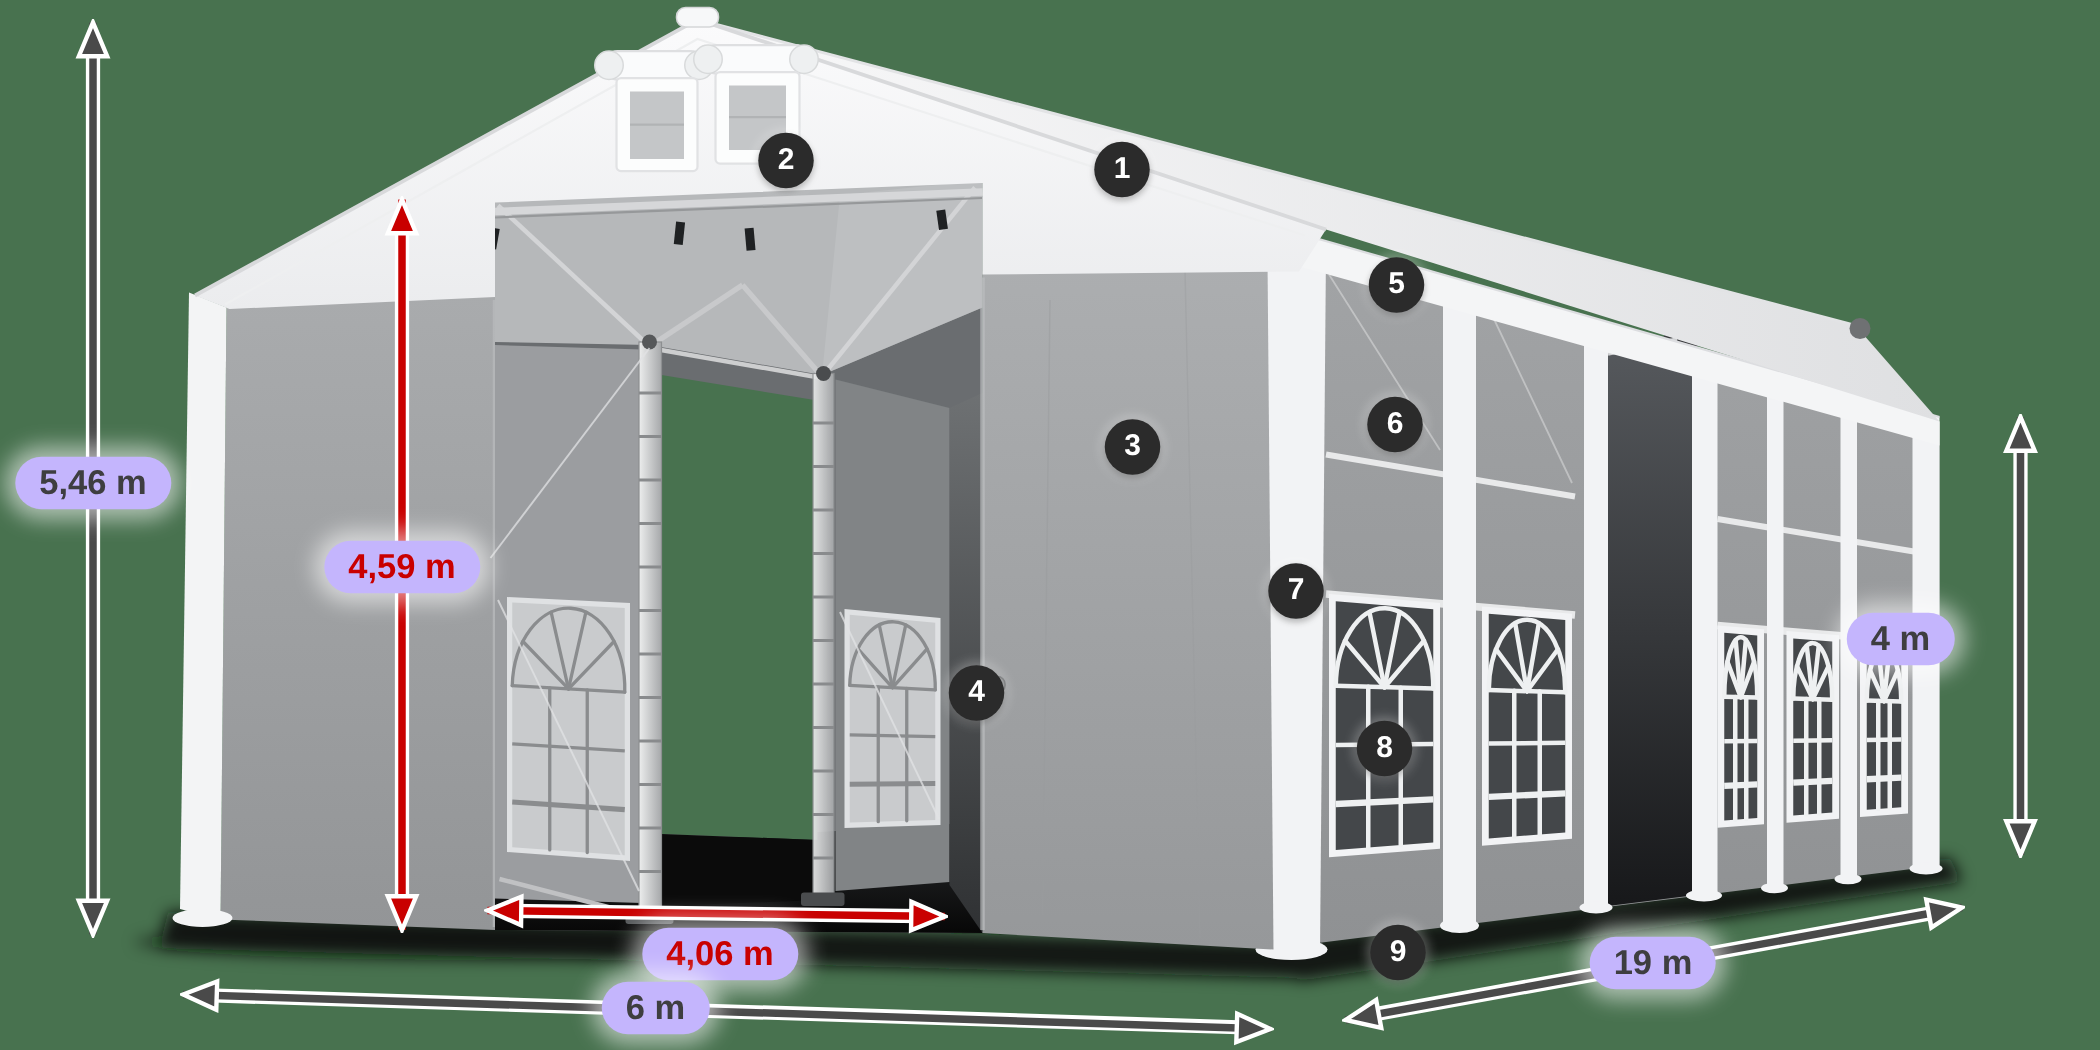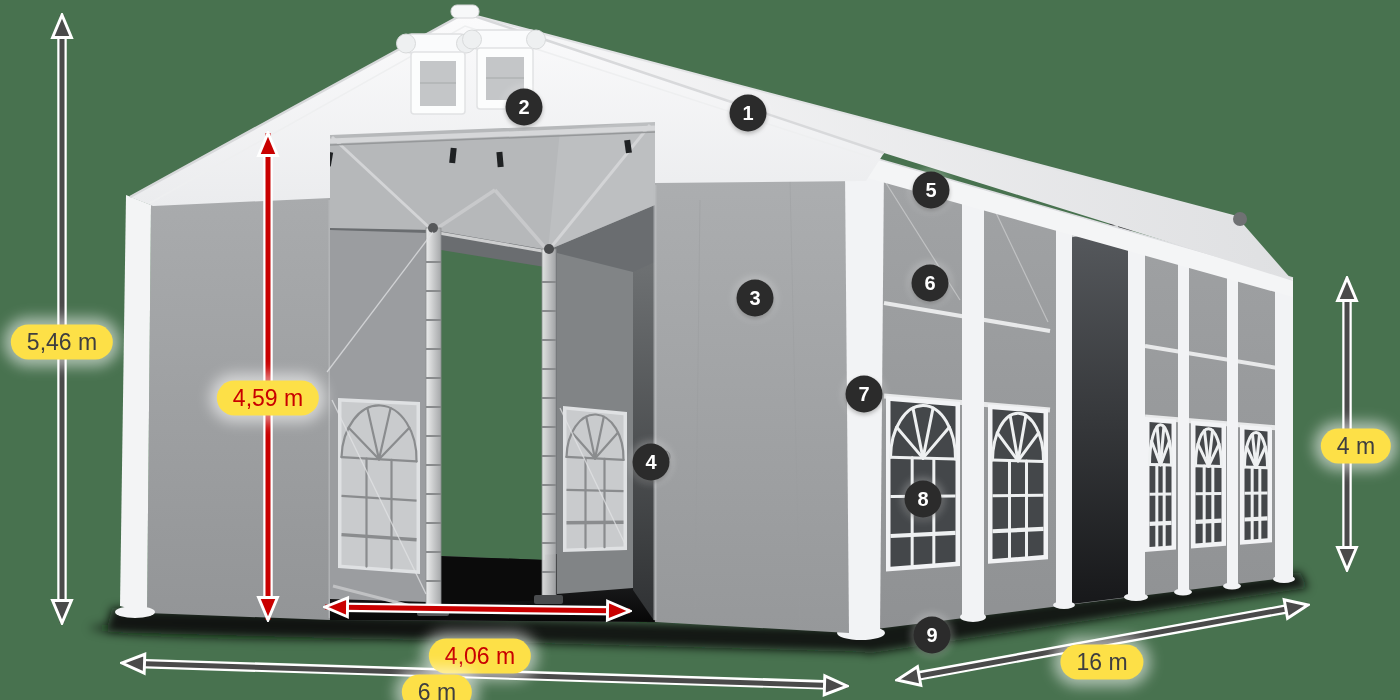--- a/index.html
+++ b/index.html
@@ -1,21 +1,21 @@
 <!DOCTYPE html>
 <html><head>
 <meta charset="utf-8">
 <style>
   html,body{margin:0;padding:0;background:#48724F;font-family:"Liberation Sans",sans-serif;}
   .stage{position:relative;width:1400px;height:700px;overflow:hidden;background:#48724F;}
   .stage svg{position:absolute;left:0;top:0;}
   .overlay{position:absolute;left:0;top:0;width:100%;height:100%;}
-  .pill{position:absolute;transform:translate(-50%,-50%);background:#fde047;border-radius:26px;
-        padding:6px 16px;font-size:23px;font-weight:400;color:#3e3e40;white-space:nowrap;line-height:1;
-        box-shadow:0 0 14px 7px rgba(255,255,255,.55);margin-top:20px;}
+  .pill{position:absolute;transform:translate(-50%,-50%);background:#c4b5fd;border-radius:26px;
+        padding:6px 16px;font-size:23px;font-weight:700;color:#3e3e40;white-space:nowrap;line-height:1;
+        box-shadow:0 0 14px 7px rgba(255,255,255,.55);}
   .pill.red{color:#c90000;}
   .callout{position:absolute;transform:translate(-50%,-50%);width:37px;height:37px;border-radius:50%;
         background:#2b2b2b;color:#ffffff;font-size:20px;font-weight:700;display:flex;align-items:center;
         justify-content:center;box-shadow:0 0 8px 2px rgba(255,255,255,.32), 0 2px 4px rgba(0,0,0,.35);cursor:pointer;}
   .shaft-o{stroke:#ffffff;stroke-width:9.5;stroke-linecap:round;}
   .shaft-d{stroke:#4a4a4a;stroke-width:5;}
   .shaft-r{stroke:#c90000;stroke-width:5;}
   .cable{stroke:#e2e3e5;stroke-width:1.3;opacity:.75;}
 </style>
 </head>
@@ -335,22 +335,22 @@
       <line class="shaft-r" x1="325" y1="607" x2="630" y2="611" marker-start="url(#hR)" marker-end="url(#hR)"></line>
     </g>
   </g>
 </svg>
 
 <div class="overlay">
   <div class="pill" style="left:62px;top:322px">5,46 m</div>
   <div class="pill red" style="left:268px;top:378px">4,59 m</div>
   <div class="pill red" style="left:480px;top:636px">4,06 m</div>
   <div class="pill" style="left:437px;top:672px">6 m</div>
-  <div class="pill" style="left:1102px;top:642px">16 m</div>
-  <div class="pill" style="left:1356px;top:426px">4 m</div>
+  <div class="pill" style="left:1102px;top:642px">19 m</div>
+  <div class="pill" style="left:1267px;top:426px">4 m</div>
 
   <div class="callout" style="left:748px;top:113px">1</div>
   <div class="callout" style="left:524px;top:107px">2</div>
   <div class="callout" style="left:755px;top:298px">3</div>
   <div class="callout" style="left:651px;top:462px">4</div>
   <div class="callout" style="left:931px;top:190px">5</div>
   <div class="callout" style="left:930px;top:283px">6</div>
   <div class="callout" style="left:864px;top:394px">7</div>
   <div class="callout" style="left:923px;top:499px">8</div>
   <div class="callout" style="left:932px;top:635px">9</div>

